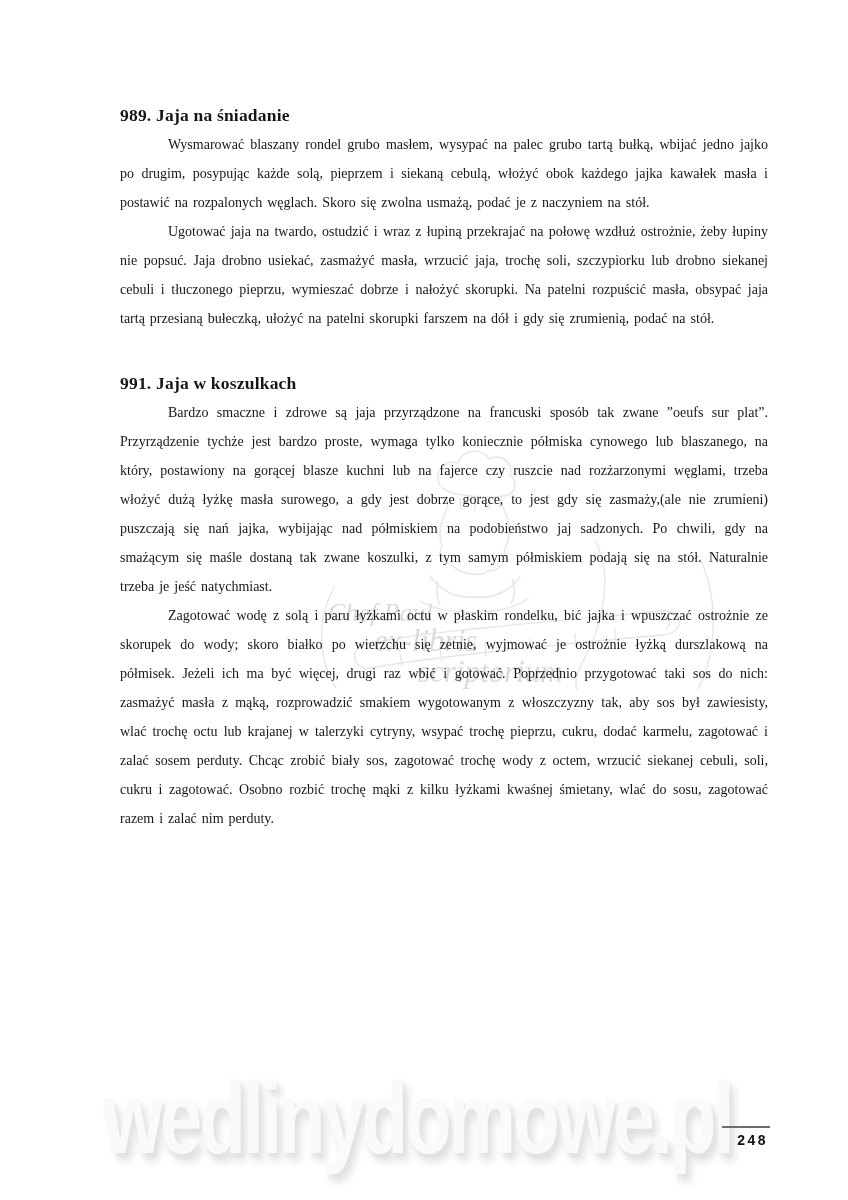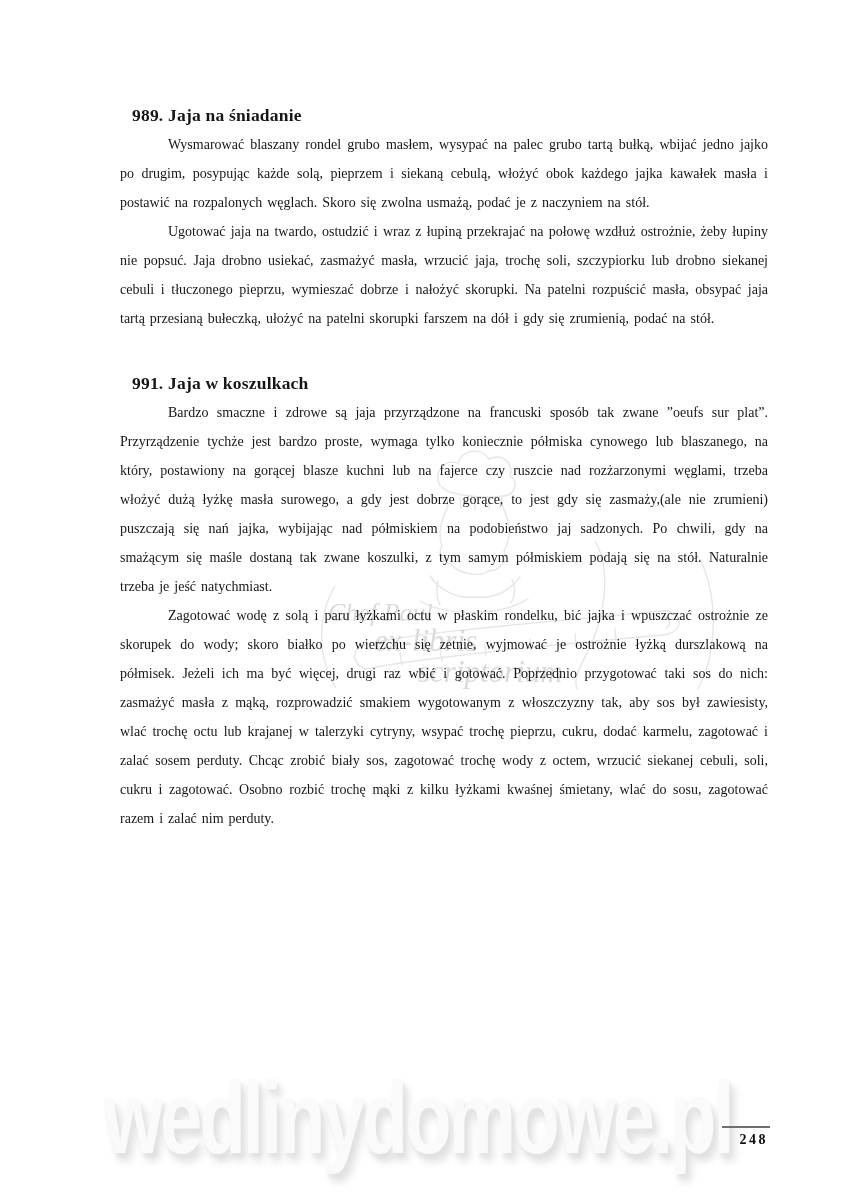--- a/index.html
+++ b/index.html
@@ -20,21 +20,21 @@
     position: absolute;
     left: 120px;
     top: 101px;
     width: 648px;
     z-index: 2;
   }
   .recipe-heading {
     font-size: 17.5px;
     font-weight: bold;
     line-height: 29px;
-    margin: 36px 0 0 12px;
+    margin: 36px 0 0 0;
     letter-spacing: 0.2px;
   }
   .recipe-heading.first { margin-top: 0; }
   .recipe-body {
     font-size: 14px;
     line-height: 29px;
     margin: 0;
     text-align: justify;
     text-indent: 48px;
     word-spacing: 1.5px;
@@ -80,21 +80,21 @@
   }
   .page-number-rule {
     width: 48px;
     height: 2px;
     background: #6e6e6e;
     margin-left: auto;
     margin-right: 0;
   }
   .page-number {
     margin-top: 4px;
-    font-family: Liberation Serif, serif;
+    font-family: Liberation Sans, sans-serif;
     font-weight: bold;
     font-size: 14px;
     letter-spacing: 2.5px;
     color: #101010;
     padding-right: 2px;
   }
 </style>
 </head>
 <body>
 

